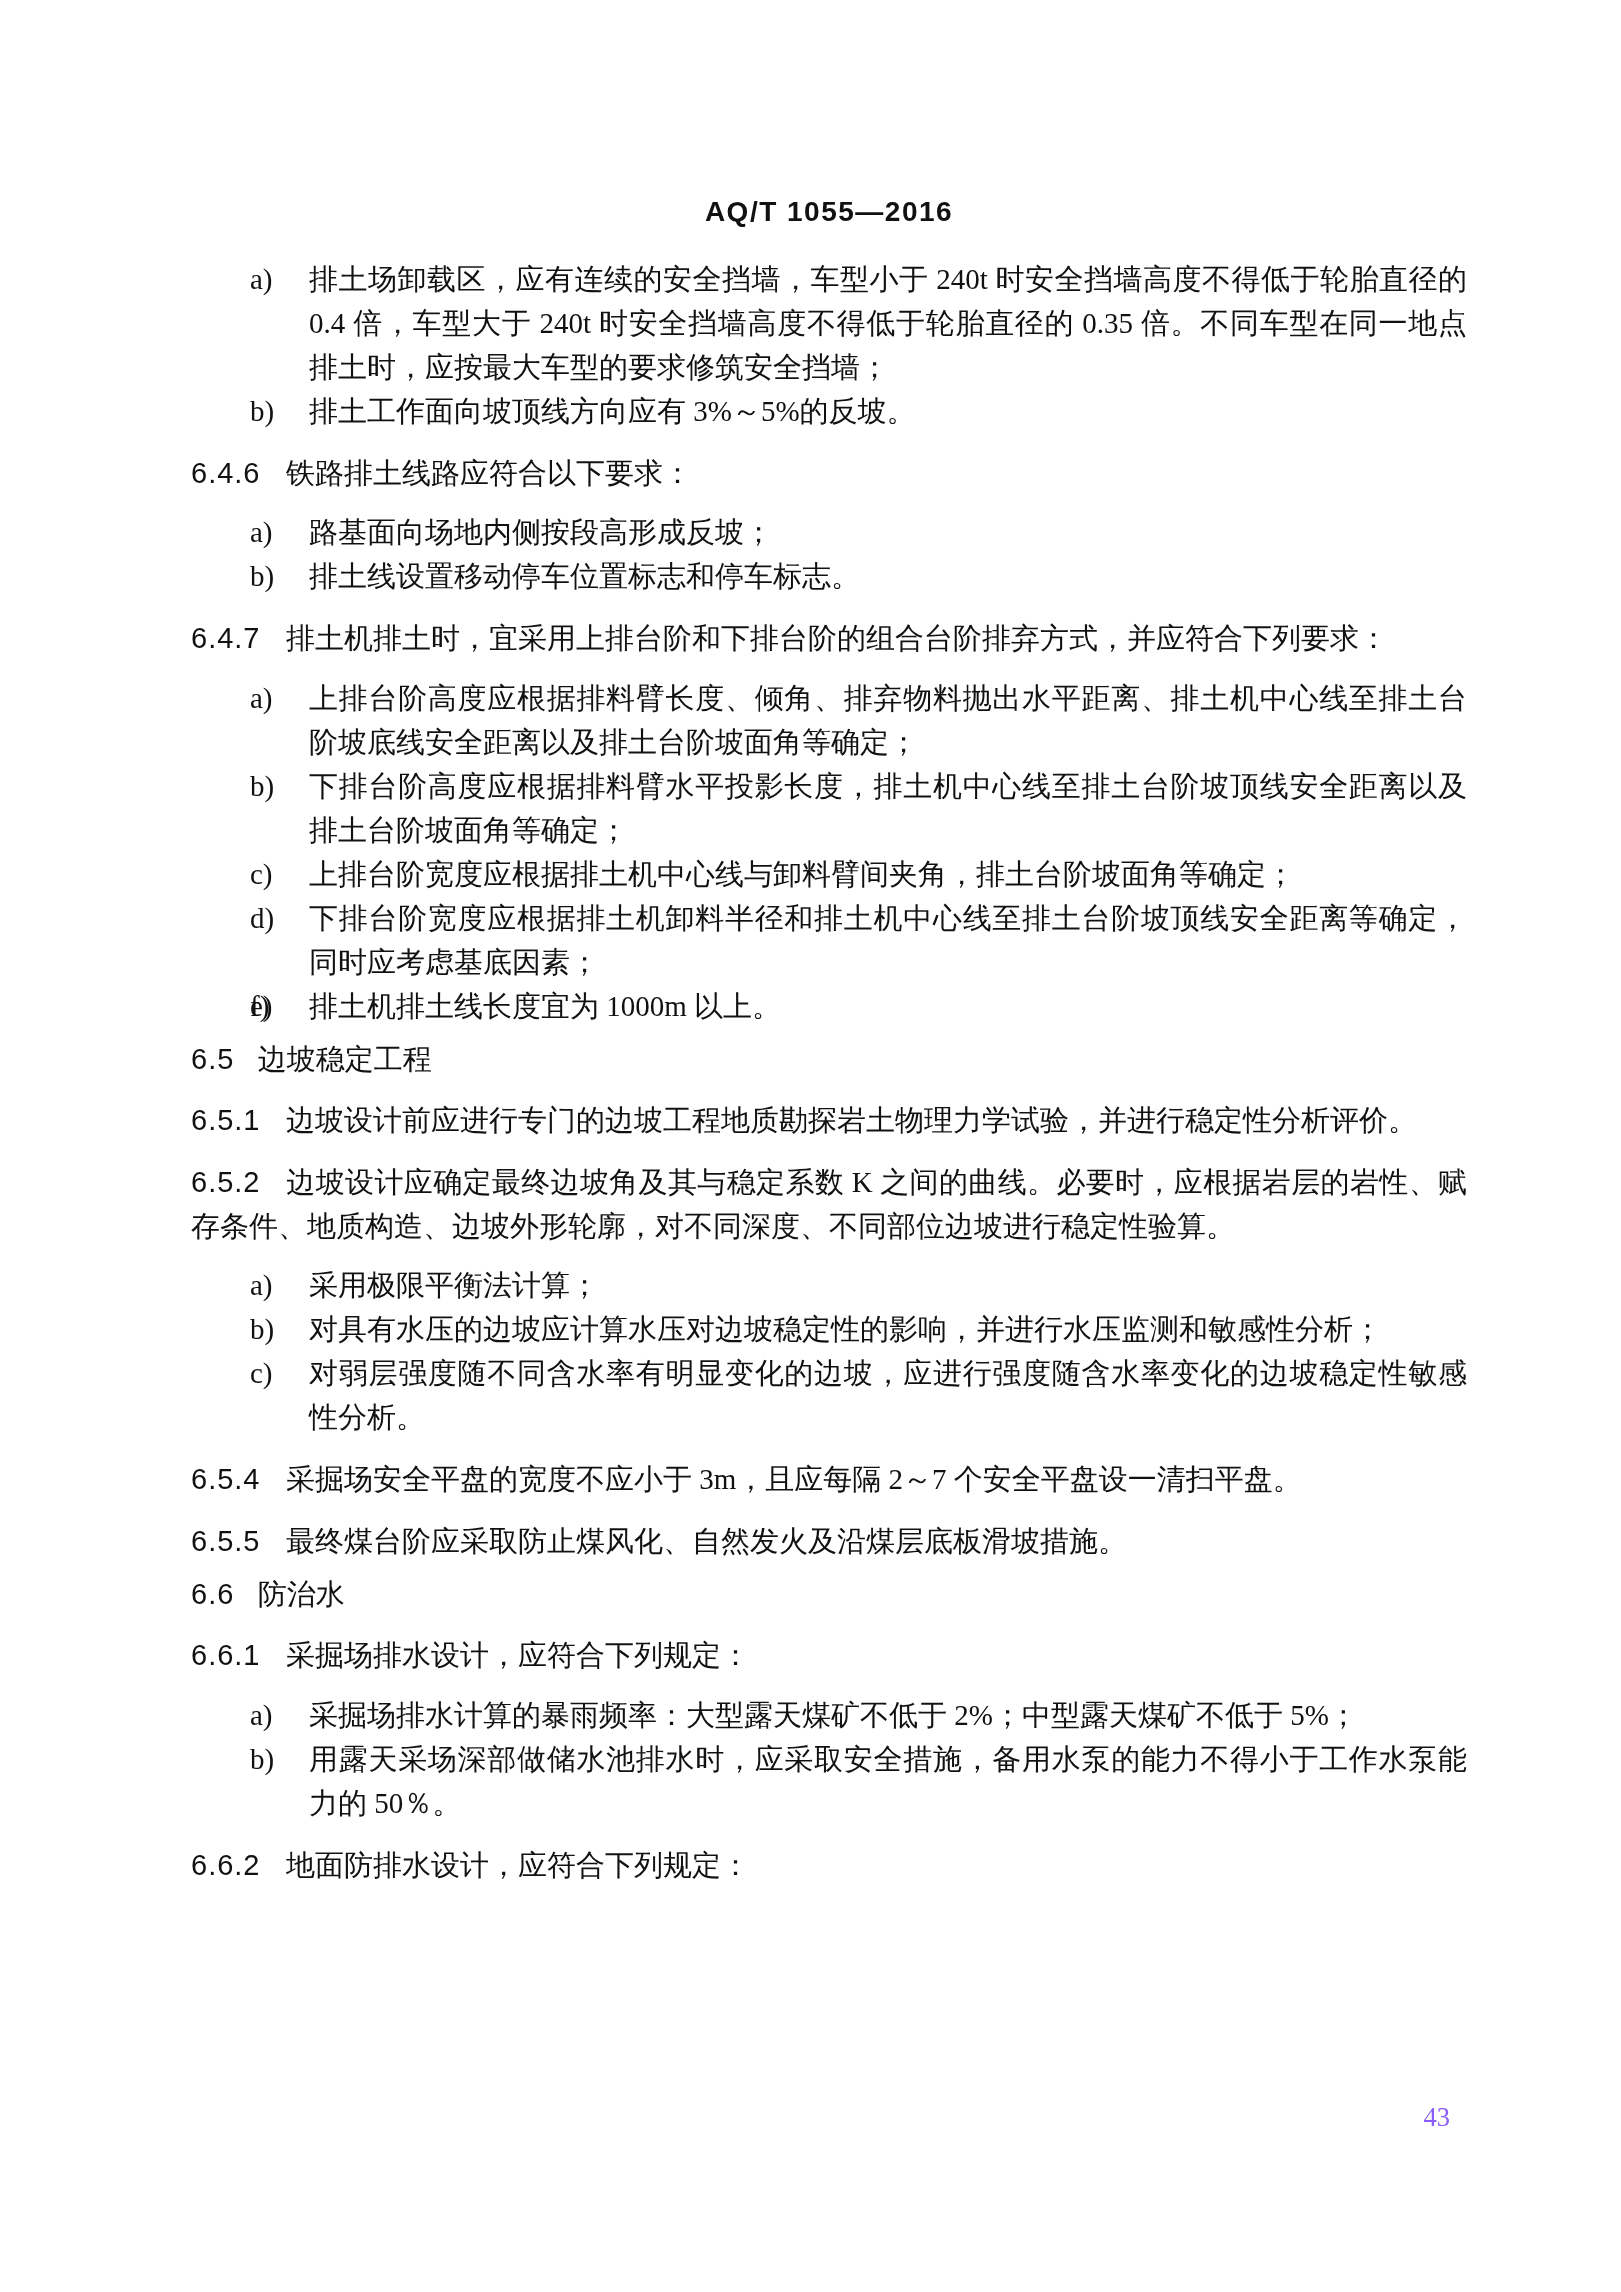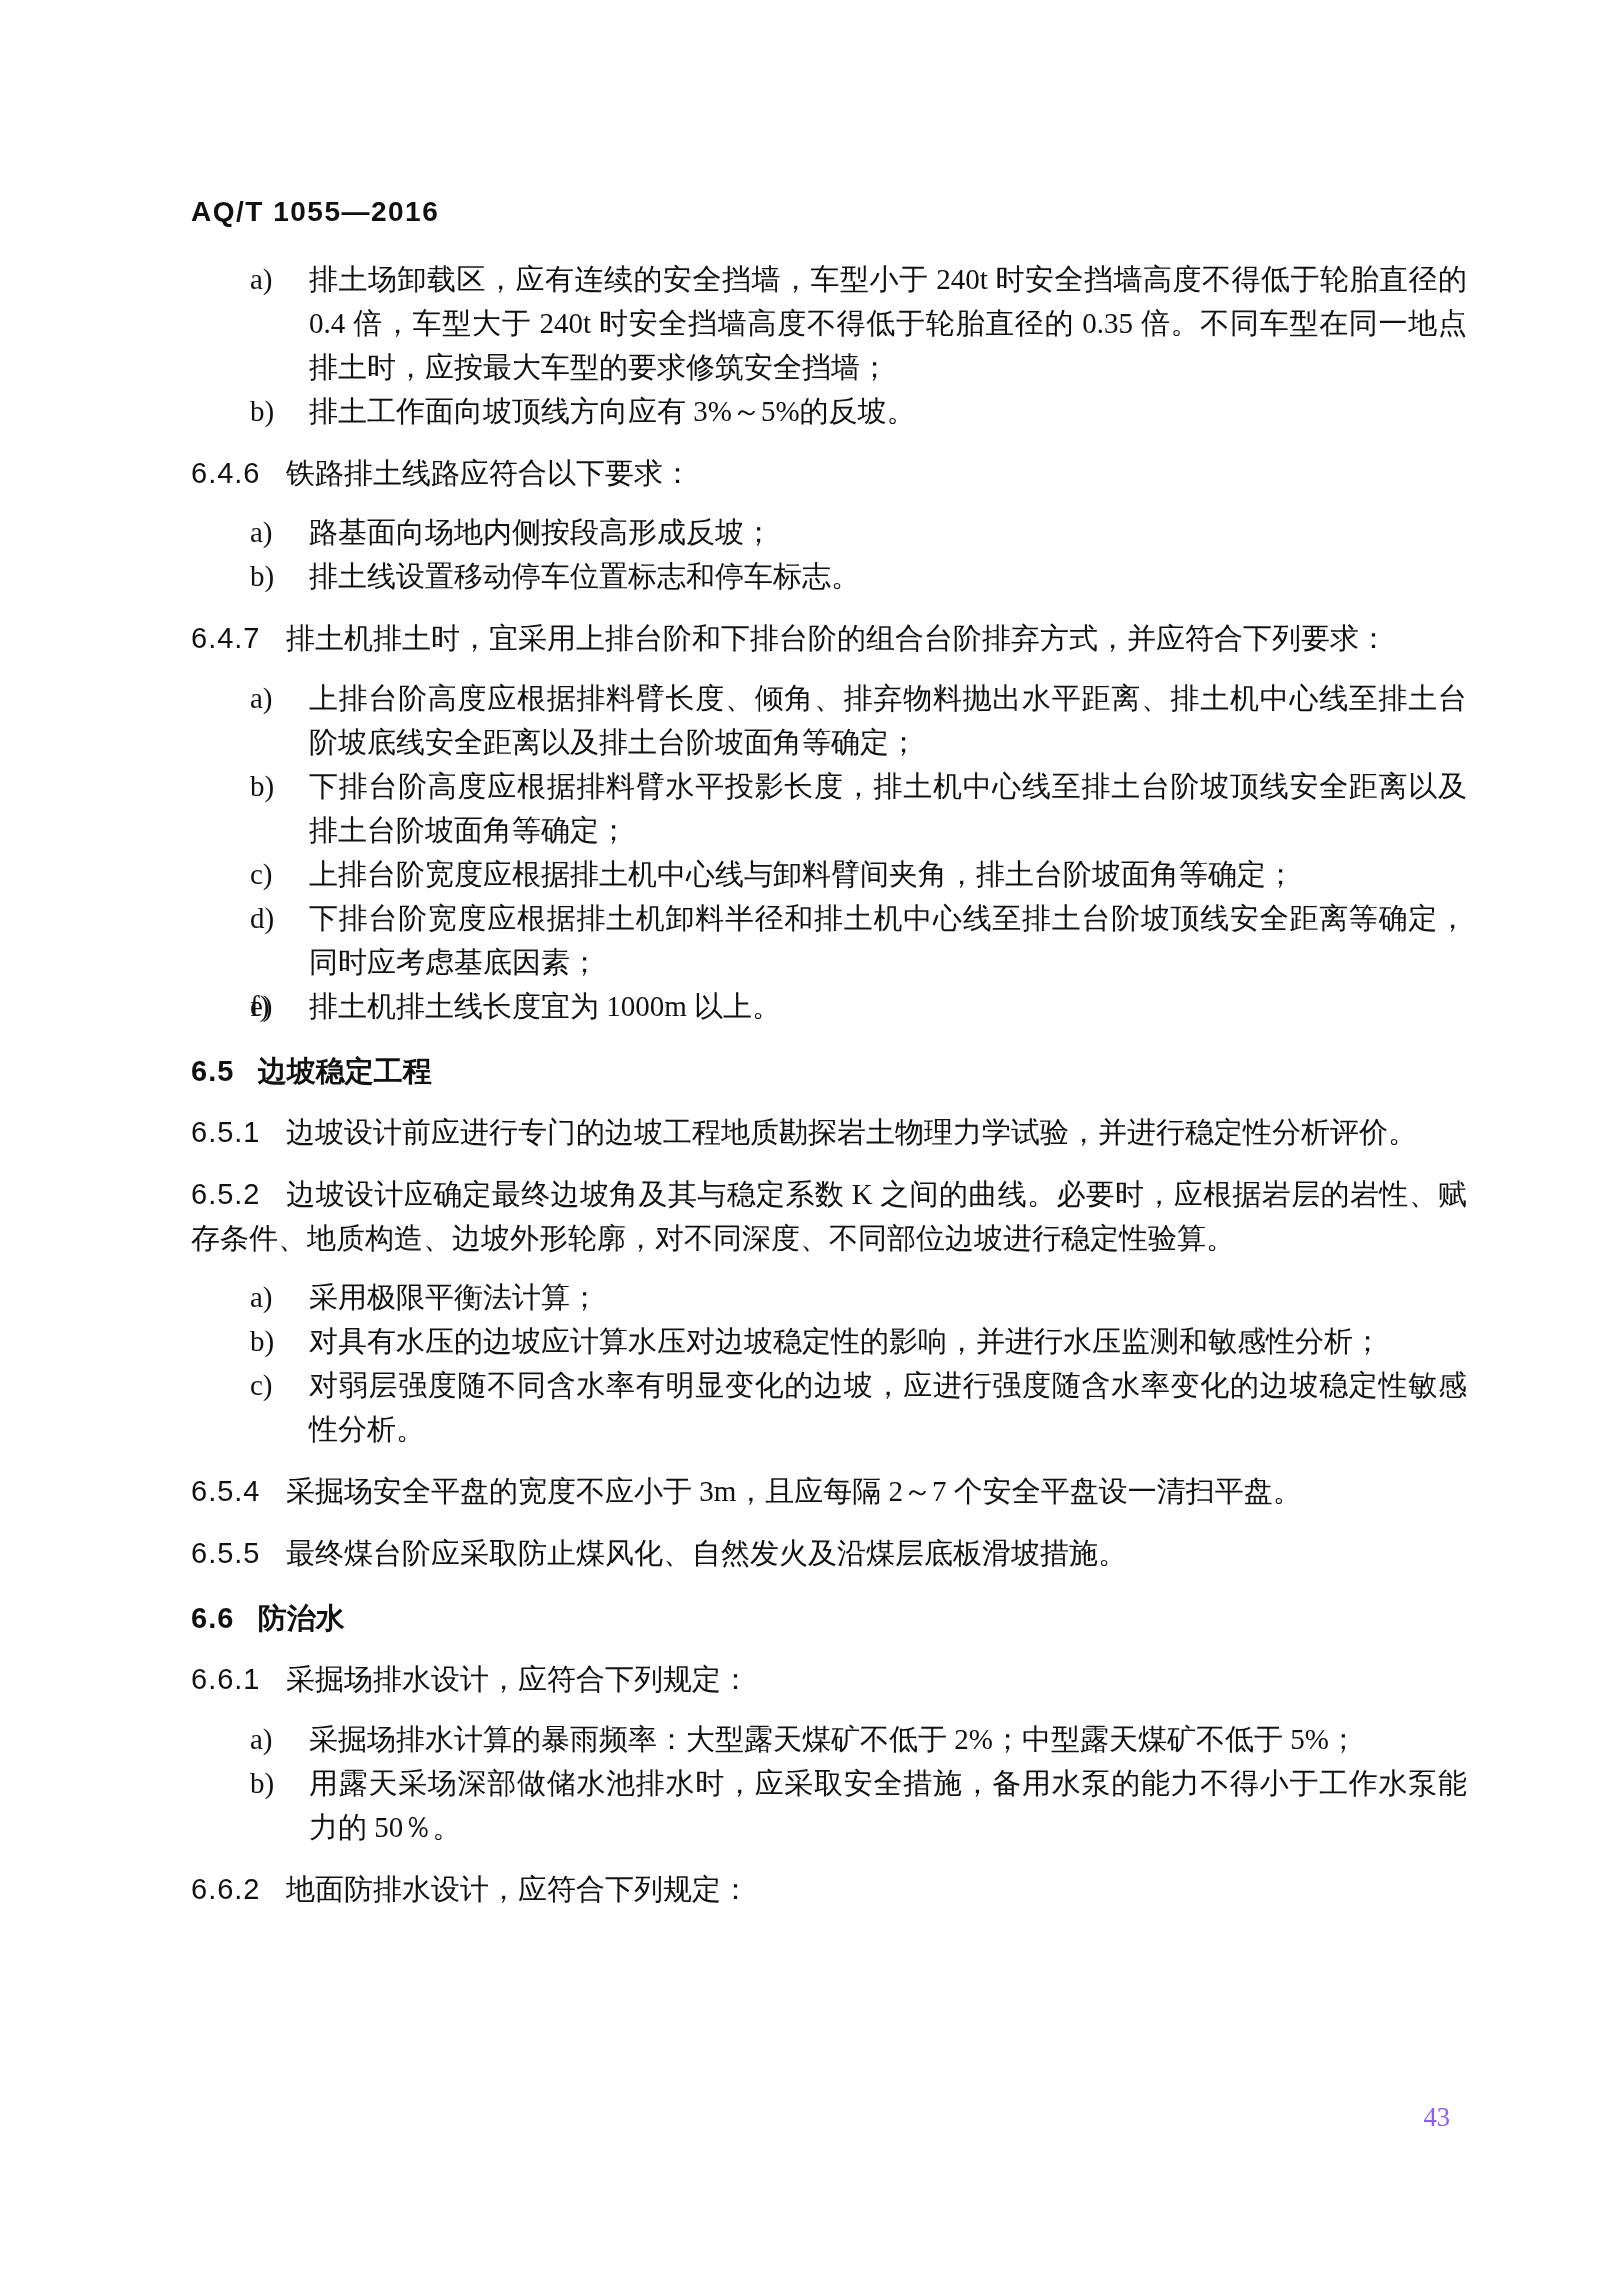--- a/index.html
+++ b/index.html
@@ -16,21 +16,21 @@
     width: 1621px;
     height: 2293px;
     background: #ffffff;
     overflow: hidden;
   }
   .doc-header {
     position: absolute;
     top: 196px;
     left: 191px;
     width: 1276px;
-    text-align: left;
+    text-align: center;
     font-family: "Liberation Sans", "DejaVu Sans", sans-serif;
     font-weight: bold;
     font-size: 28px;
     letter-spacing: 1.5px;
     color: #111111;
   }
   .doc-body {
     position: absolute;
     top: 257px;
     left: 191px;
@@ -44,23 +44,23 @@
     margin: 17.6px 0 0 0;
   }
   .clause .num {
     font-family: "Liberation Sans", "DejaVu Sans", sans-serif;
     font-weight: normal;
     letter-spacing: 1px;
     margin-right: 25.5px;
     white-space: nowrap;
   }
   .heading {
-    margin: 21px 0 0 0;
+    margin: 9px 0 0 0;
     font-family: "Liberation Sans", "DejaVu Sans", sans-serif;
-    font-weight: bold;
+    font-weight: normal;
     font-size: 29px;
     line-height: 44px;
   }
   .heading .num {
     letter-spacing: 1px;
     margin-right: 23.5px;
     white-space: nowrap;
   }
   .list { margin: 15.7px 0 0 0; }
   .list-item {

